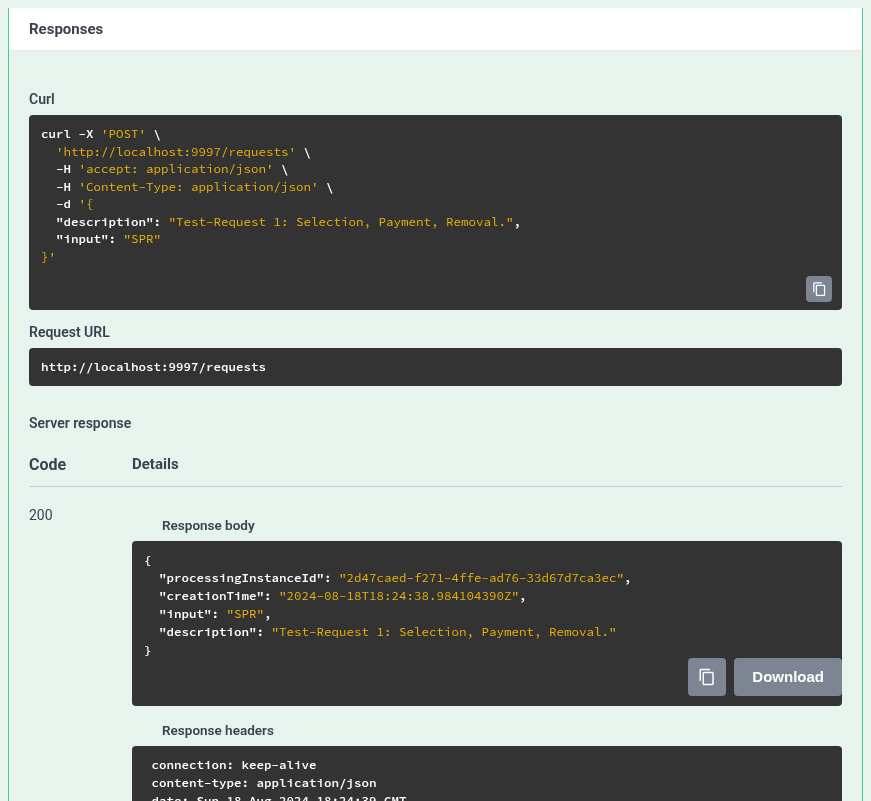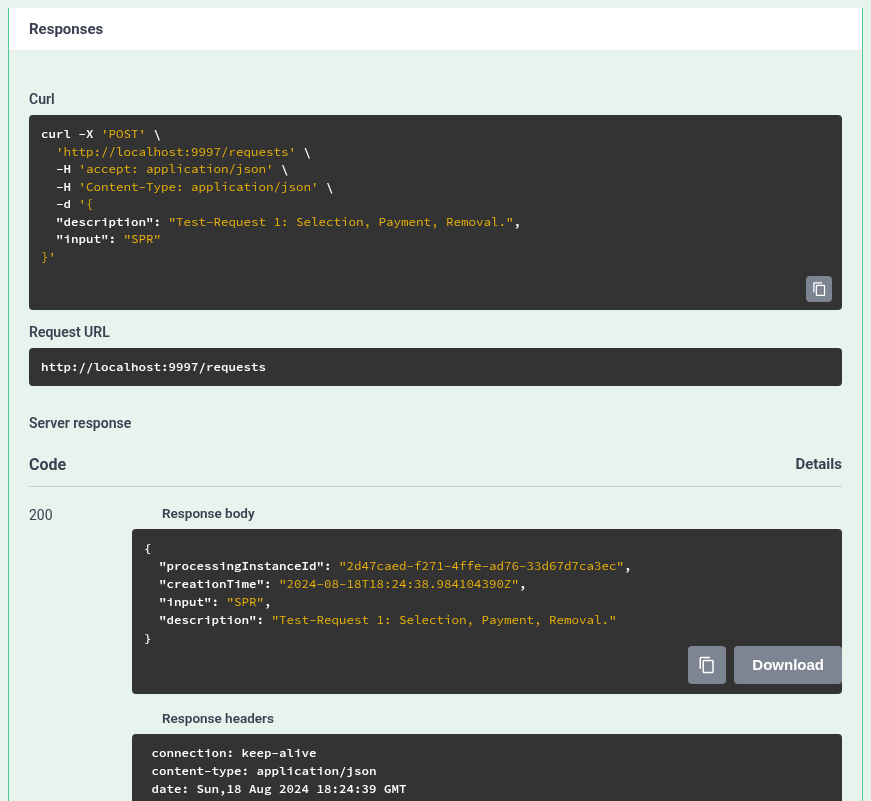--- a/index.html
+++ b/index.html
@@ -81,41 +81,40 @@
     width: 103px;
     font-size: 16px;
     font-weight: 700;
     color: #3b4151;
   }
   .col-details {
     flex: 1;
     font-size: 15px;
     font-weight: 700;
     color: #3b4151;
-    text-align: right;
   }
   .resp-row {
     display: flex;
   }
   .status-code {
     width: 103px;
     font-size: 14px;
     font-weight: 400;
     color: #3b4151;
     padding-top: 4px;
   }
   .details-col {
     flex: 1;
   }
   .subsection-label {
     font-size: 13.5px;
     font-weight: 600;
     color: #3b4151;
     margin-bottom: 8px;
-    margin-top: 2px;
+    margin-top: 14px;
     padding-left: 30px;
   }
   .resp-body-block {
     background: #333333;
     color: #ffffff;
     border-radius: 4px;
     padding: 10px 12px;
     font-family: "Source Code Pro", Consolas, "Courier New", monospace;
     font-size: 12.5px;
     line-height: 1.45;

